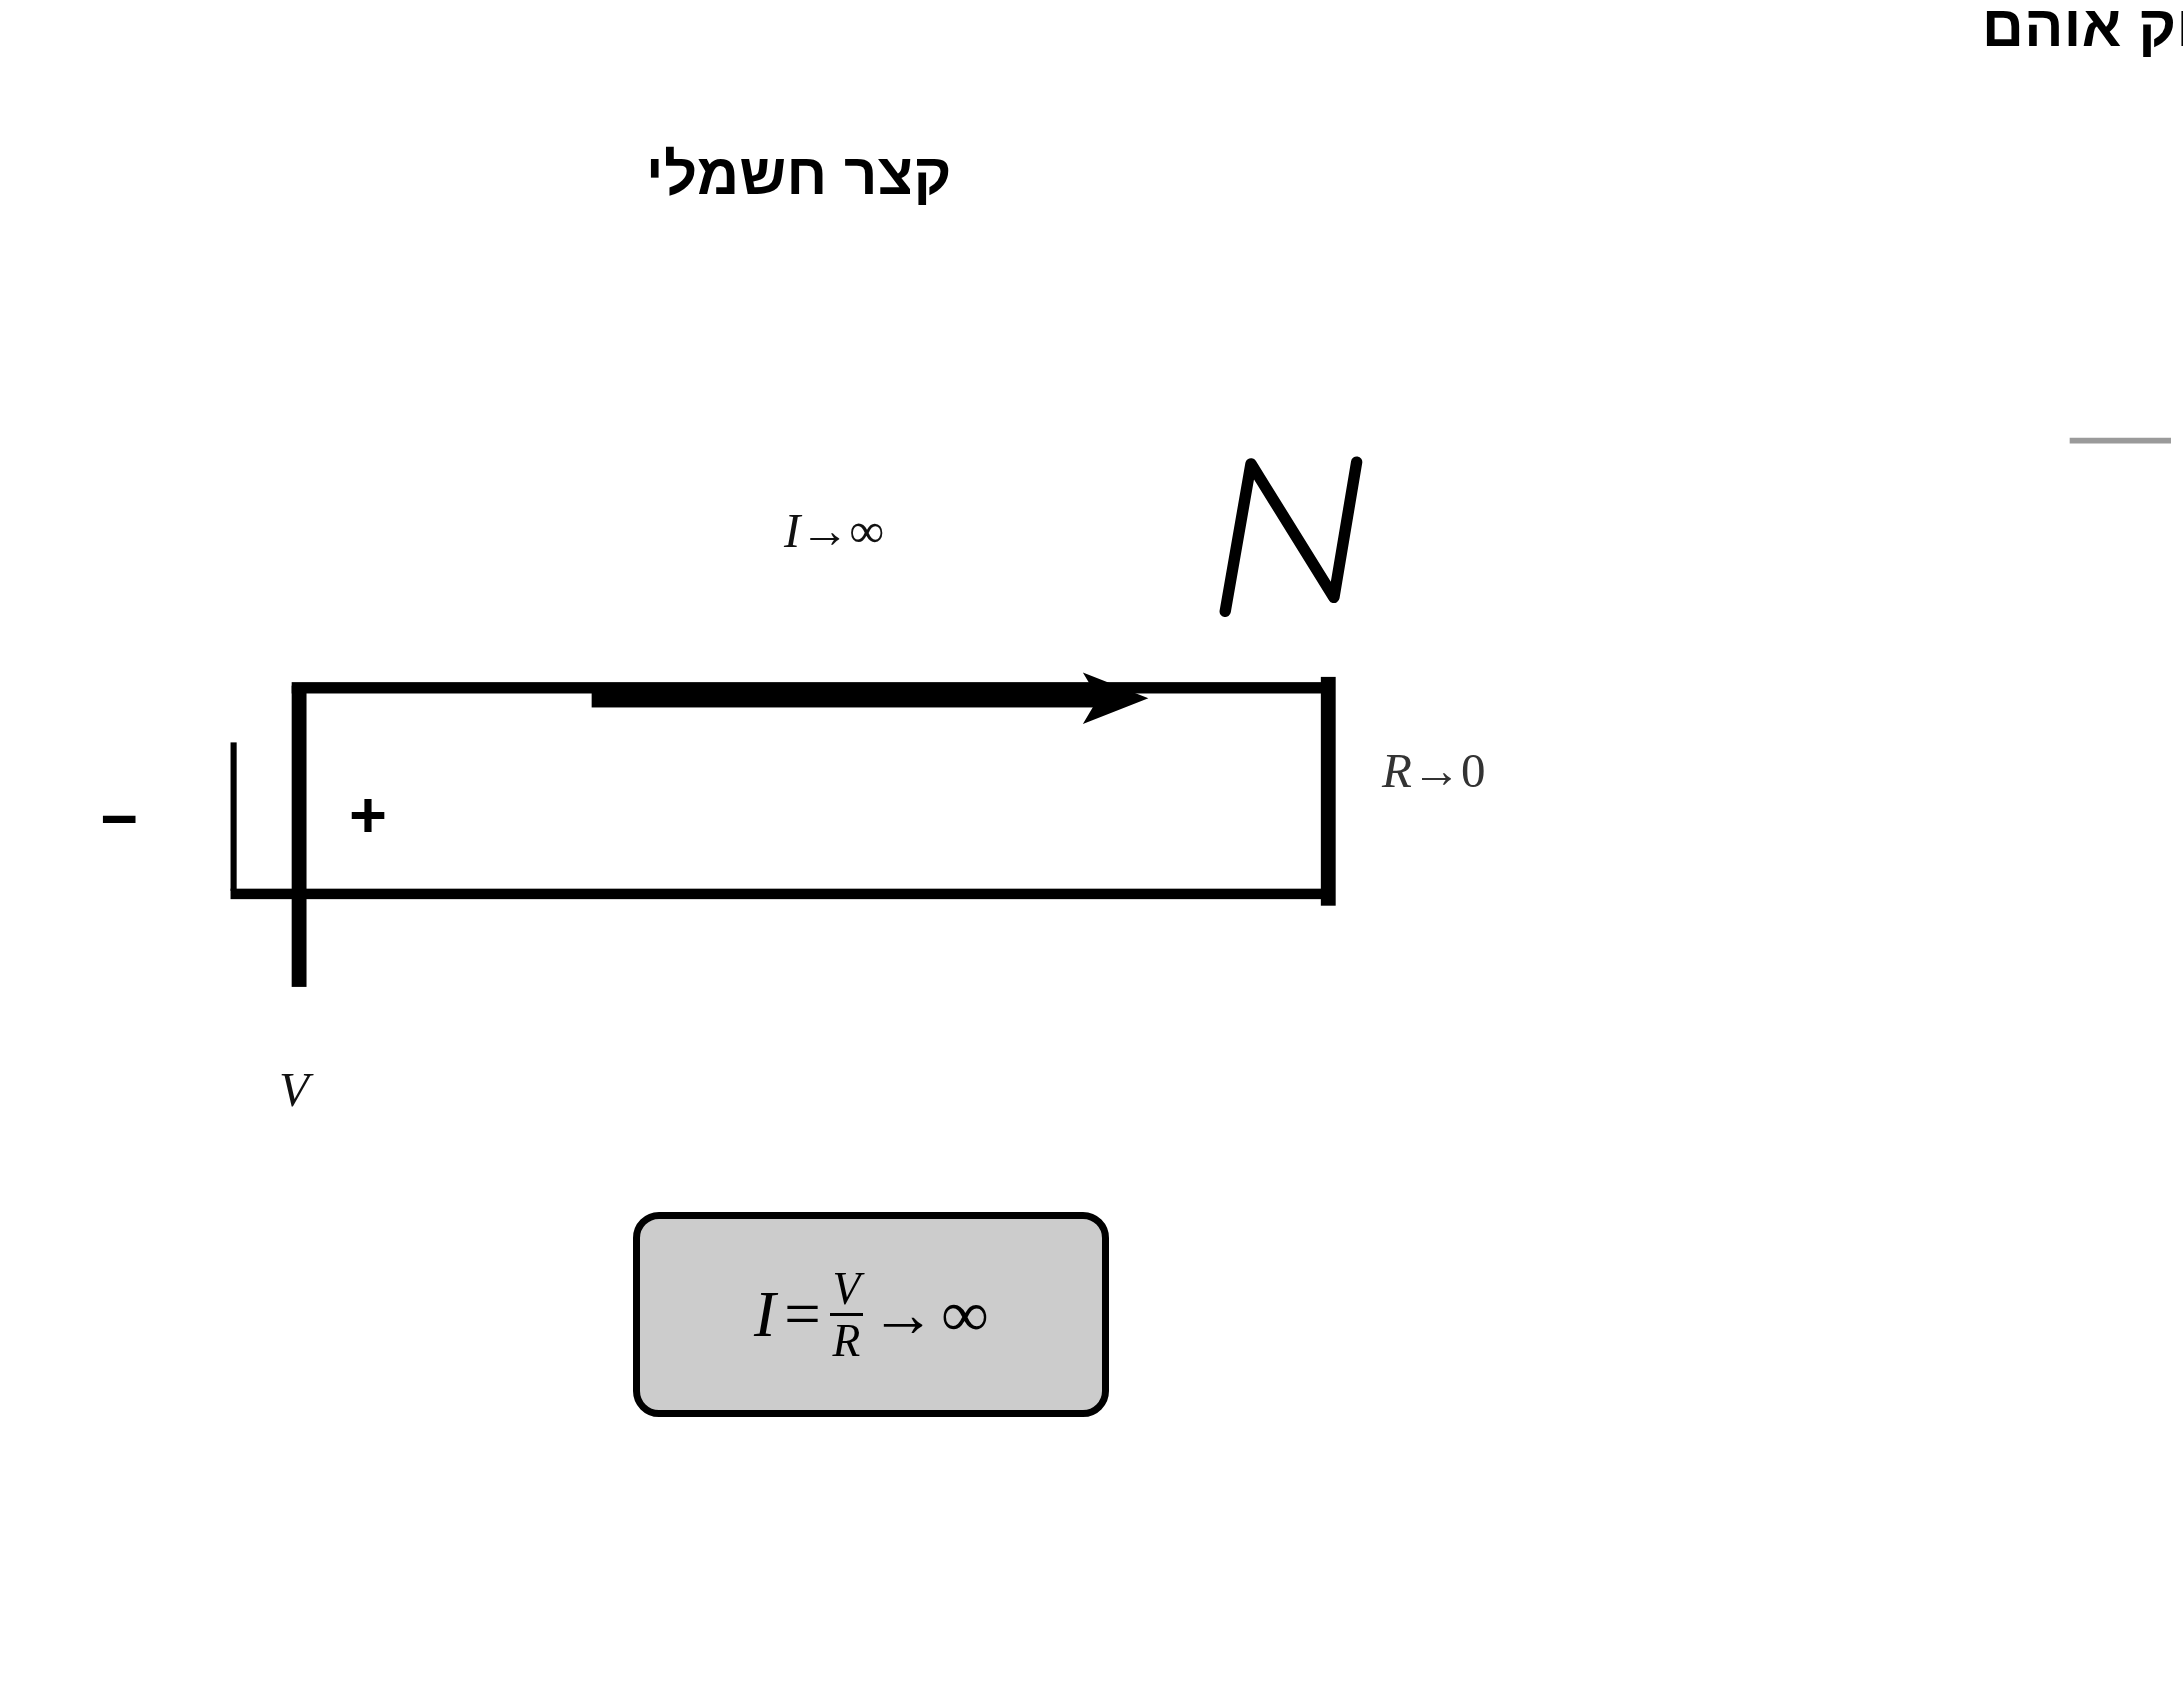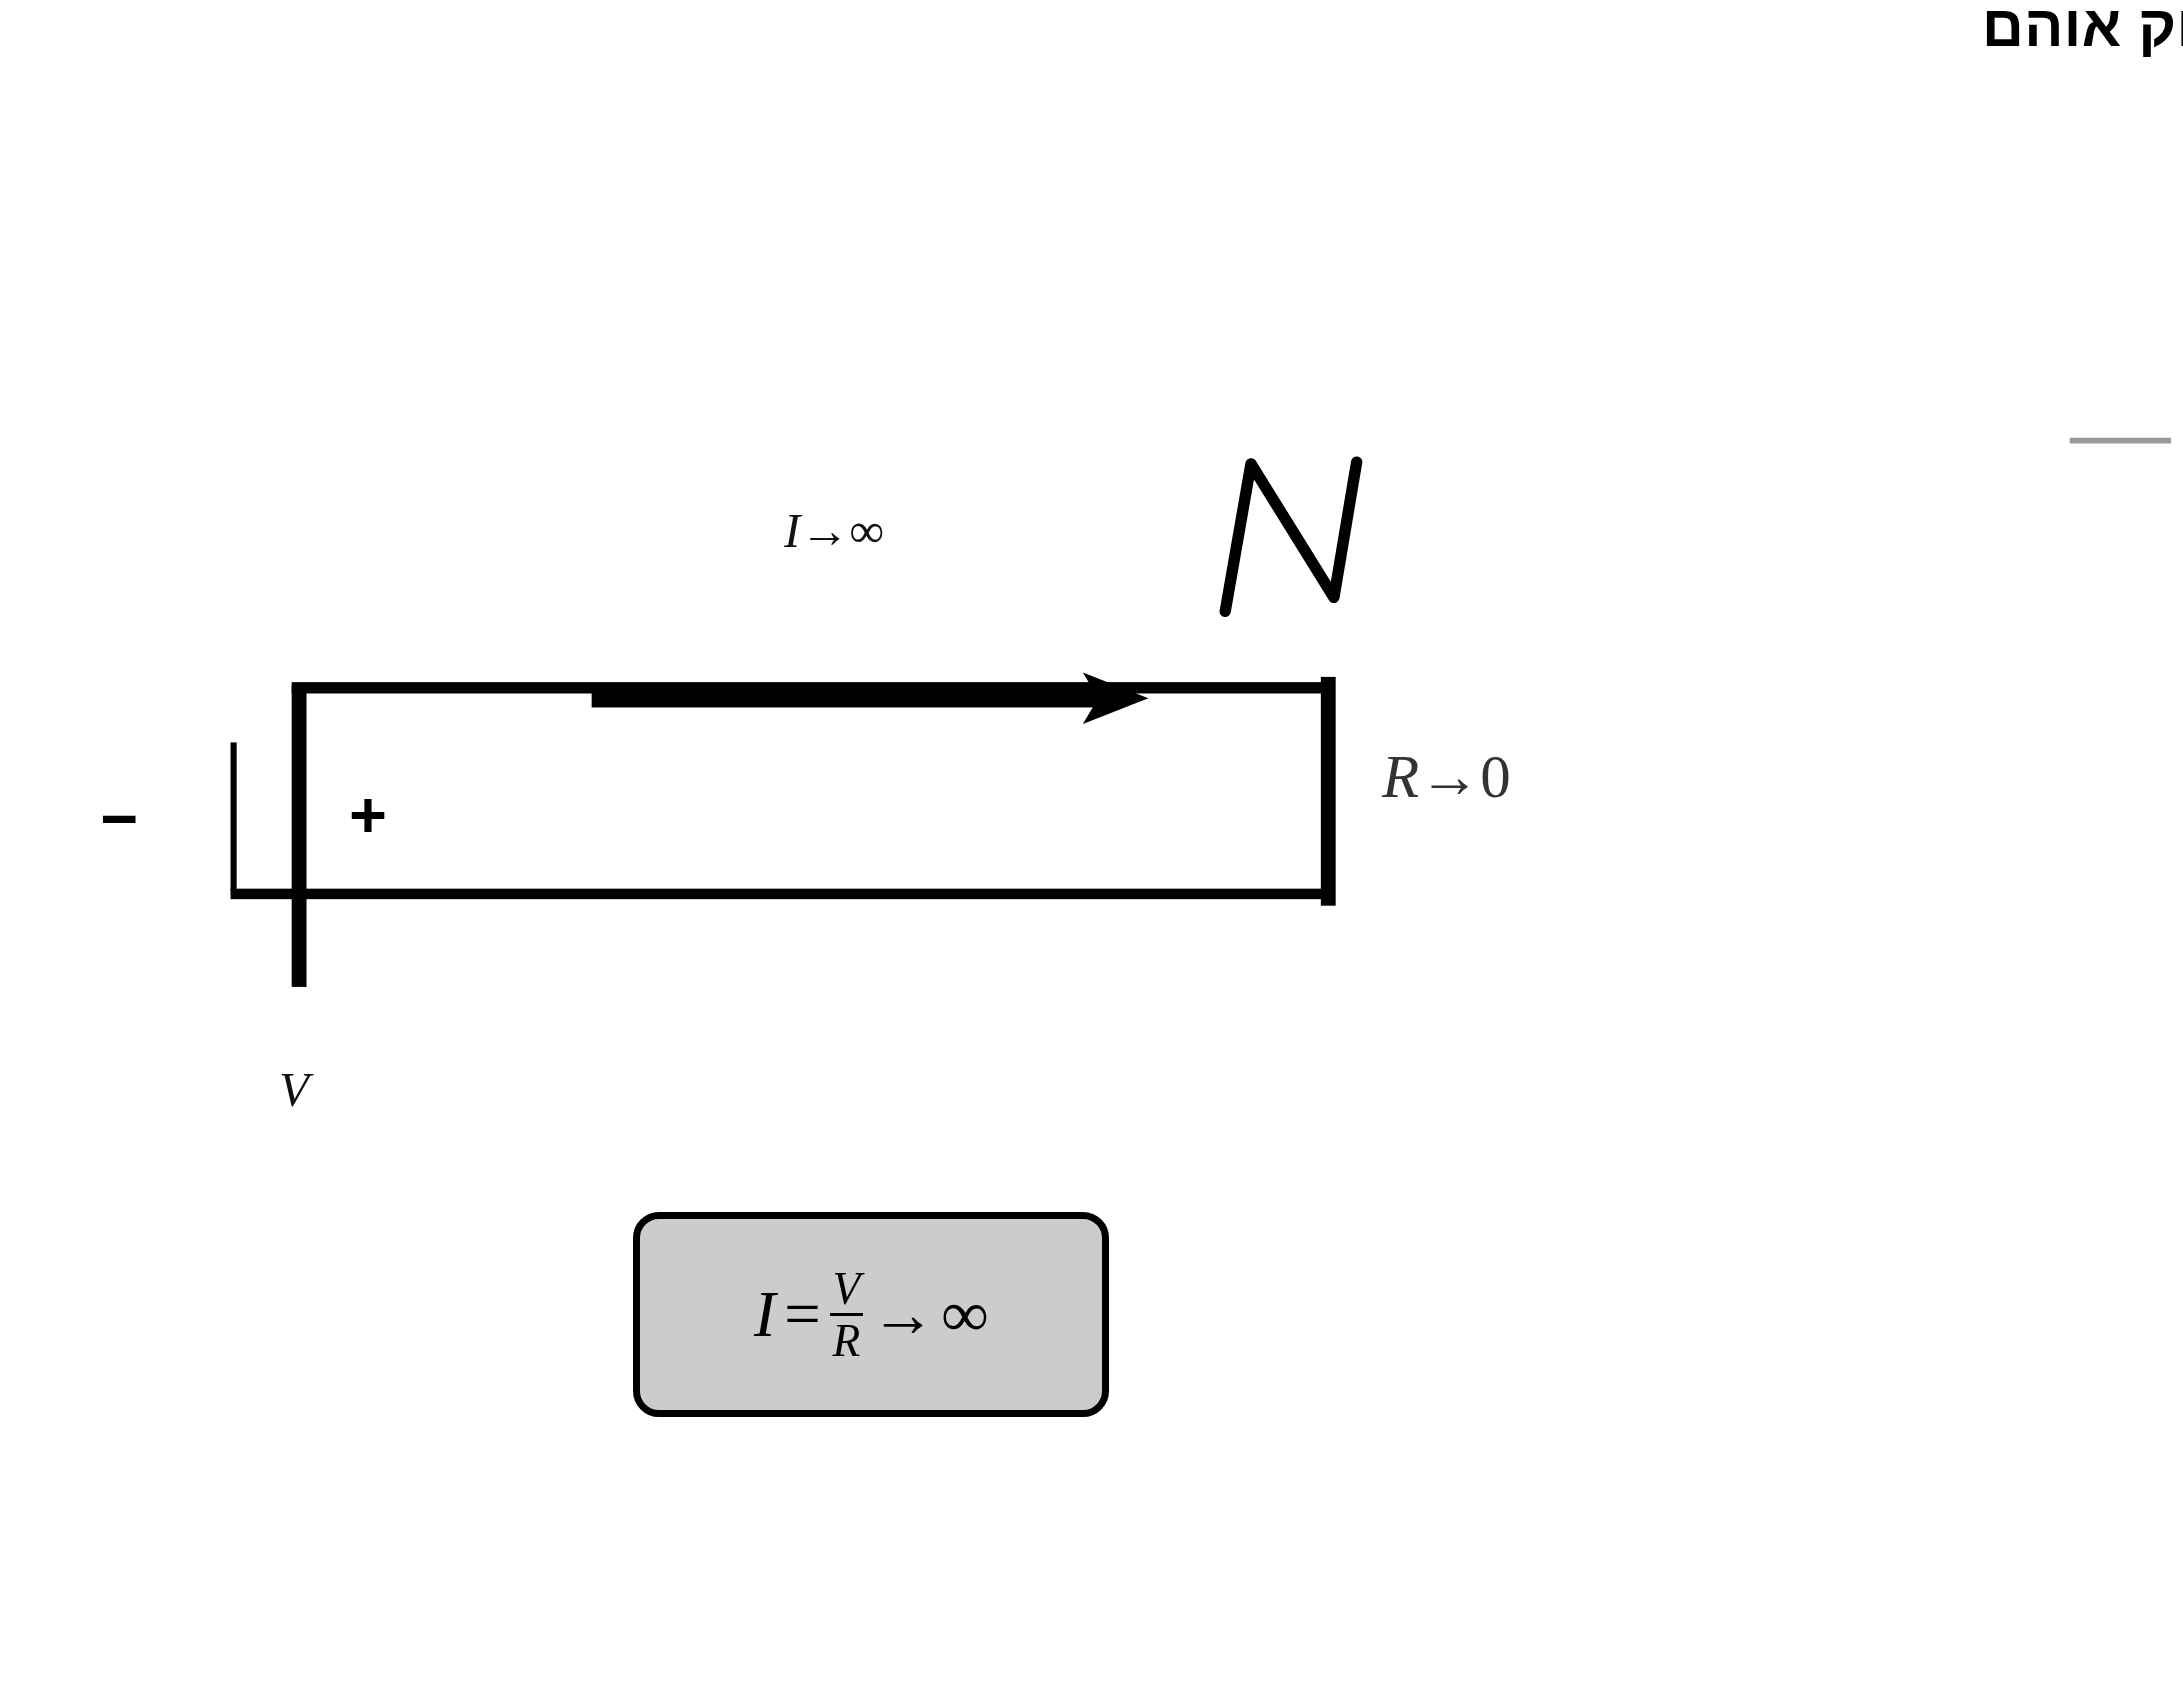--- a/index.html
+++ b/index.html
@@ -26,21 +26,21 @@
   
   .math{
     font-family:"Liberation Serif", serif;
     font-style:italic;
     color:#222;
     white-space:nowrap;
   }
   .math .up{font-style:normal;}
 
   #lbl-I-inf{font-size:49px;left:784px;top:502px;color:#111;}
-  #lbl-R-zero{font-size:61px;left:1382px;top:742px;color:#333;}
+  #lbl-R-zero{font-size:49px;left:1382px;top:742px;color:#333;}
   #lbl-V{font-size:49px;left:279px;top:1061px;color:#111;}
 
   
   .sign{font-family:"Liberation Sans", sans-serif;font-weight:bold;color:#000;line-height:1;}
   #sign-minus{font-size:65px;left:100px;top:786px;}
   #sign-plus{font-size:65px;left:349px;top:782px;}
 
   
   .boxf{
     position:absolute;
@@ -67,20 +67,21 @@
   .frac .bar{height:3.1px;background:#000;width:100%;min-width:23.6px;}
   .frac .den{font-size:0.70em;padding:1.7px 2.6px 0 2.6px;}
 
   svg{position:absolute;left:0;top:0;overflow:visible;}
 </style>
 </head>
 <body>
 
 <div class="stage">
 
+  <div id="title-left" class="title abs">קצר חשמלי</div>
 
   <svg width="3146" height="1690" aria-hidden="true" viewBox="0 0 7205 3870">
 
     <rect x="668" y="1570" width="34" height="690" fill="#000"></rect>
 
     <rect x="528" y="1700" width="14" height="340" fill="#000"></rect>
 
     <rect x="528" y="2035" width="2512" height="24" fill="#000"></rect>
 
     <rect x="668" y="1562" width="2372" height="26" fill="#000"></rect>

